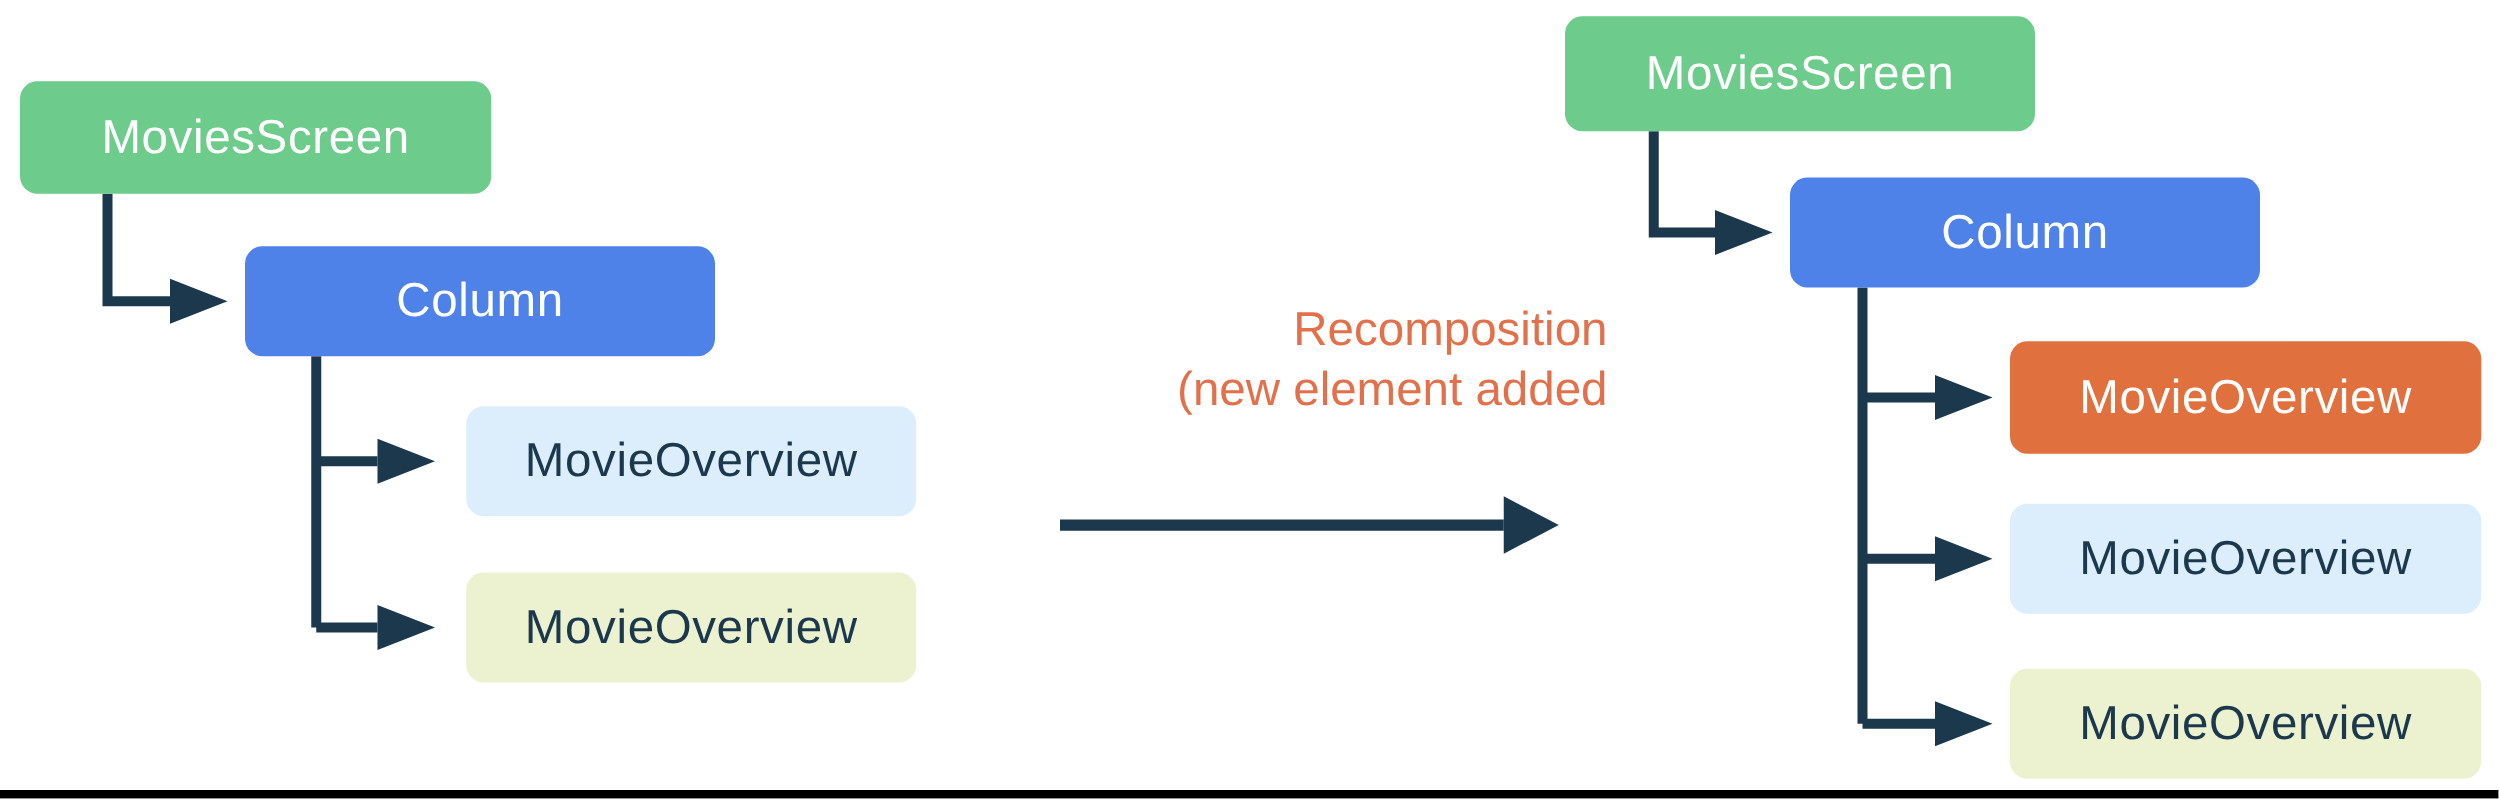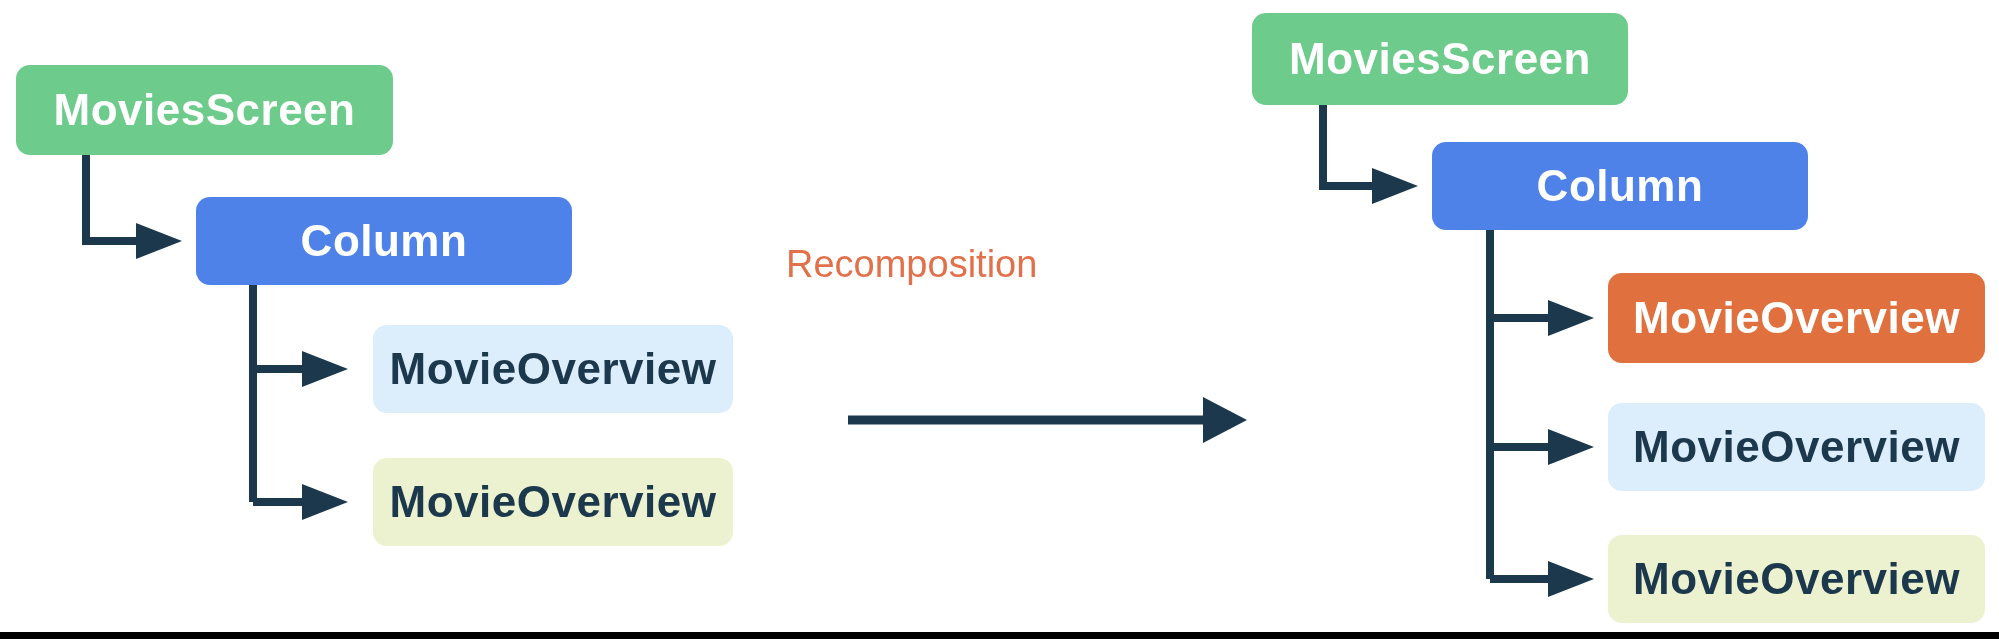--- a/index.html
+++ b/index.html
@@ -7,22 +7,22 @@
     position:relative;
     width:1999px;height:639px;
     background:#ffffff;
     overflow:hidden;
     font-family:"Liberation Sans", sans-serif;
   }
   .node{
     position:absolute;
     display:flex;align-items:center;justify-content:center;
     border-radius:14px;
-    font-size:44px;
-    font-weight:700;
+    font-size:38px;
+    font-weight:400;
     letter-spacing:.5px;
     white-space:nowrap;
   }
   
   .lt-root   {left:16px;  top:65px;  width:377px; height:90px;}
   .lt-column {left:196px; top:197px; width:376px; height:88px;}
   .lt-item0  {left:373px; top:325px; width:360px; height:88px;}
   .lt-item1  {left:373px; top:458px; width:360px; height:88px;}
   
   .rt-root   {left:1252px; top:13px;  width:376px; height:92px;}
@@ -32,21 +32,21 @@
   .rt-item2  {left:1608px; top:535px; width:377px; height:88px;}
 
   #connectors{position:absolute;left:0;top:0;width:1999px;height:639px;}
   .wire{stroke:var(--navy,#1C384D);stroke-width:8;fill:none;stroke-linejoin:miter;}
   .wire-thick{stroke:var(--navy,#1C384D);stroke-width:9;fill:none;}
   .head{fill:var(--navy,#1C384D);stroke:none;}
 
   .transition-label{
     position:absolute;
     left:786px; top:240px; width:500px;
-    text-align:left;
+    text-align:right;
     color:var(--accent,#E2714B);
     font-size:38px;
     line-height:48px;
     font-weight:400;
   }
   .bottom-rule{
     position:absolute;left:0;bottom:0;width:1999px;height:7px;
   }
 </style>
 </head>
@@ -80,20 +80,21 @@
     <polygon class="head" points="1548,561 1594,579 1548,597"></polygon>
   </svg>
 
   <div class="node lt-root" style="background: rgb(109, 203, 139); color: rgb(255, 255, 255);">MoviesScreen</div>
   <div class="node lt-column" style="background: rgb(78, 130, 233); color: rgb(255, 255, 255);">Column</div>
   <div class="node lt-item0" style="background: rgb(220, 237, 251); color: rgb(28, 56, 77);">MovieOverview</div>
   <div class="node lt-item1" style="background: rgb(236, 242, 207); color: rgb(28, 56, 77);">MovieOverview</div>
 
   <div class="transition-label">
     <div>Recomposition</div>
+    <div>(new element added</div>
   </div>
 
   <div class="node rt-root" style="background: rgb(109, 203, 139); color: rgb(255, 255, 255);">MoviesScreen</div>
   <div class="node rt-column" style="background: rgb(78, 130, 233); color: rgb(255, 255, 255);">Column</div>
   <div class="node rt-item0" style="background: rgb(224, 112, 61); color: rgb(255, 255, 255);">MovieOverview</div>
   <div class="node rt-item1" style="background: rgb(220, 237, 251); color: rgb(28, 56, 77);">MovieOverview</div>
   <div class="node rt-item2" style="background: rgb(236, 242, 207); color: rgb(28, 56, 77);">MovieOverview</div>
 
   <div class="bottom-rule" style="background: rgb(0, 0, 0);"></div>
 </div>

